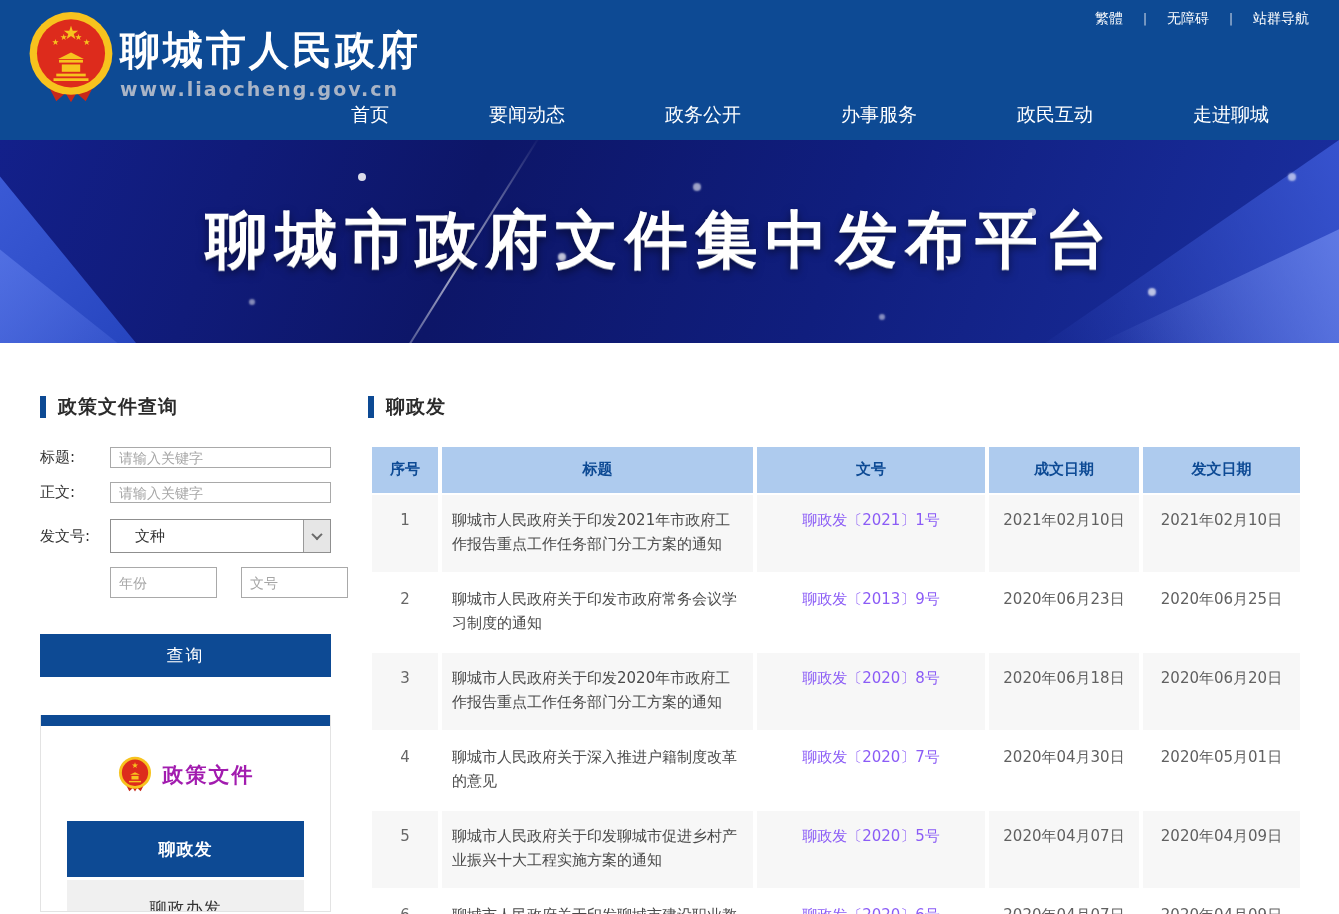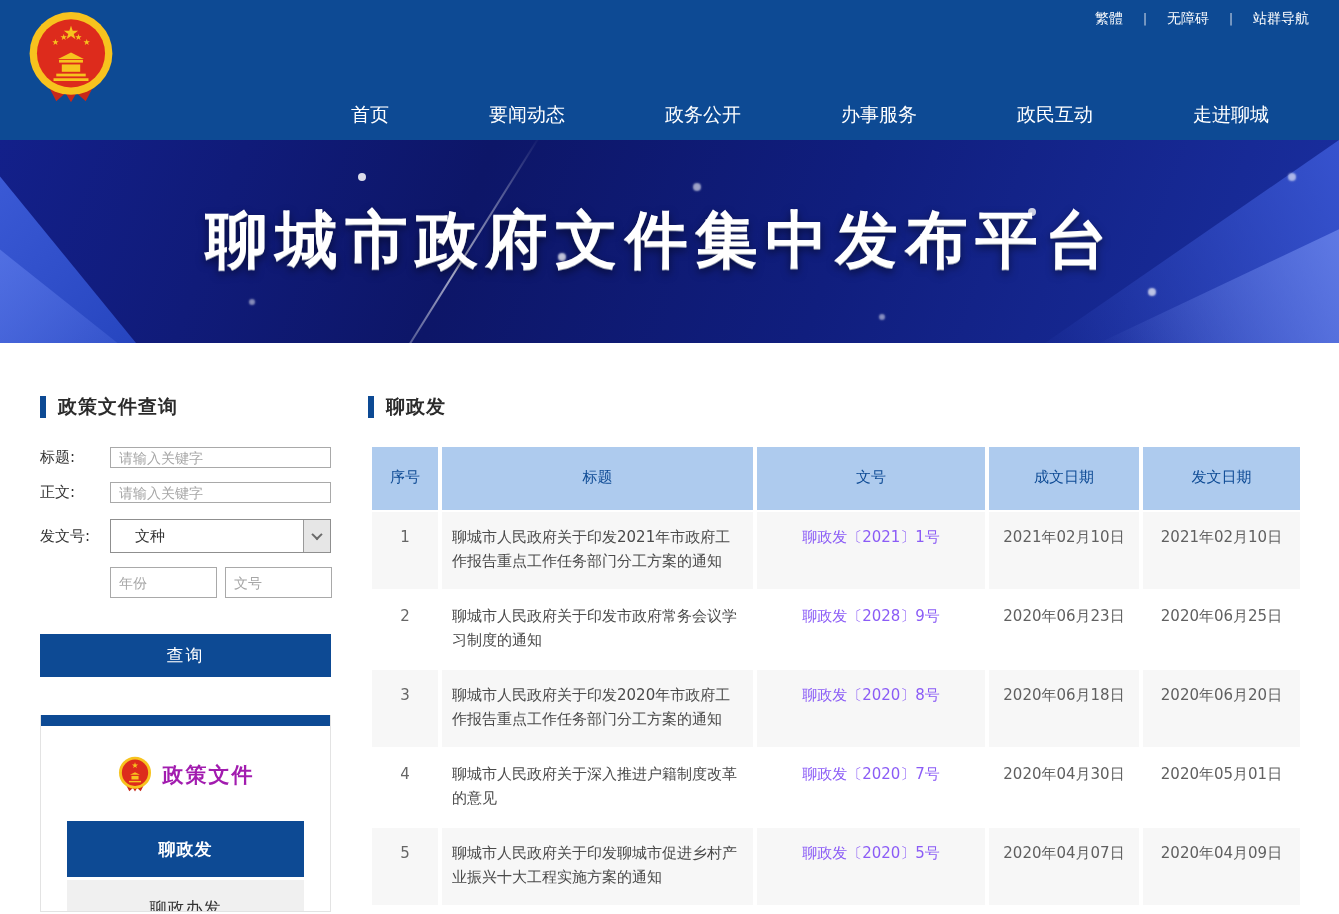--- a/index.html
+++ b/index.html
@@ -61,42 +61,42 @@
   .form-row input { flex:1; height:21px; border:1px solid #a9a9a9; padding:0 8px;
     font-size:14px; color:#333; outline:none; min-width:0; }
   .form-row input::placeholder { color:#a6a6a6; }
   .select-box { position:relative; flex:1; height:34px; border:1px solid #8f8f8f; background:#ffffff;
     display:flex; align-items:center; cursor:pointer; }
   .select-value { padding-left:24px; font-size:15px; color:#333333; }
   .select-arrow { position:absolute; right:0; top:0; width:27px; height:100%;
     background:#e6e6e6; border-left:1px solid #9a9a9a; display:flex; align-items:center; justify-content:center; }
   .chevron { width:8px; height:8px; border-right:2px solid #6a6a6a; border-bottom:2px solid #6a6a6a;
     transform:rotate(45deg) translate(-1px,-1px); }
-  .double-row { display:flex; gap:8px; margin-left:70px; margin-top:0; }
+  .double-row { display:flex; gap:24px; margin-left:70px; margin-top:0; }
   .double-row input { width:107px; height:31px; border:1px solid #a9a9a9; padding:0 8px; font-size:14px; outline:none; }
   .double-row input::placeholder { color:#a6a6a6; }
   .search-btn { width:100%; height:43px; margin-top:36px; background:#0d4a94; color:#ffffff;
     font-size:17px; border:none; cursor:pointer; letter-spacing:2px; font-family:inherit; }
 
   
   .policy-box { margin-top:38px; border:1px solid #e3e3e3; border-top:none; height:197px; overflow:hidden; background:#fff; }
   .policy-box-topbar { height:11px; background:#0d4a94; margin:0 -1px; }
   .policy-box-head { display:flex; align-items:center; justify-content:center; gap:10px; padding:30px 0 28px; }
   .policy-box-head .emblem-small { width:36px; height:37px; }
   .policy-box-title { font-size:21px; font-weight:bold; color:#a21caf; letter-spacing:2px; }
   .policy-menu { padding:0 26px; }
   .policy-menu-item { height:56px; margin-bottom:3px; display:flex; align-items:center; justify-content:center;
     font-size:17px; letter-spacing:1px; cursor:pointer; background:#f0f0f0; color:#333333; }
   .policy-menu-item.active { background:#0d4a94; color:#ffffff; font-weight:bold; }
 
   
   .doc-table { width:928px; margin-left:4px; }
   .trow { display:grid; grid-template-columns:66px 311px 228px 150px 157px; column-gap:4px; margin-bottom:2px; }
-  .thead .cell { background:#aecbee; color:#0d4a94; font-size:15px; font-weight:normal;
-    display:flex; align-items:center; justify-content:center; height:63px; }
+  .thead .cell { background:#aecbee; color:#0d4a94; font-size:15px; font-weight:bold;
+    display:flex; align-items:center; justify-content:center; height:46px; }
   .trow .cell { padding-top:13px; padding-bottom:16px; font-size:15px; line-height:24px; }
   .trow.odd .cell { background:#f7f7f7; }
   .trow.even .cell { background:#ffffff; }
   .cell.c-idx { text-align:center; color:#666666; }
   .cell.c-title { padding-left:10px; padding-right:12px; }
   .cell.c-title a { color:#4a4a4a; text-decoration:none; cursor:pointer; }
   .cell.c-num { text-align:center; color:#8b5cf6; }
   .cell.c-date { text-align:center; color:#606060; white-space:nowrap; }
 </style>
 </head>
@@ -113,20 +113,24 @@
       <text x="42" y="32" font-size="9" text-anchor="middle" fill="#f7c31e">★</text>
       <text x="58" y="32" font-size="9" text-anchor="middle" fill="#f7c31e">★</text>
       <text x="67" y="38" font-size="9" text-anchor="middle" fill="#f7c31e">★</text>
       <path d="M36 53 L50 46 L64 53 Z" fill="#f7c31e"></path>
       <rect x="37" y="54" width="26" height="3" fill="#f7c31e"></rect>
       <rect x="40" y="59" width="20" height="8" fill="#f7c31e"></rect>
       <rect x="34" y="69" width="32" height="3" fill="#f7c31e"></rect>
       <rect x="31" y="74" width="38" height="3" fill="#f7c31e"></rect>
     </svg>
   </span>
+  <div class="site-ident">
+    <div class="site-name">聊城市人民政府</div>
+    <div class="site-url">www.liaocheng.gov.cn</div>
+  </div>
   <div class="topbar" id="topbar-links">
       <a>繁體</a>
       <span class="sep">|</span>
       <a>无障碍</a>
       <span class="sep">|</span>
       <a>站群导航</a>
     </div>
   <nav class="main-nav" id="main-nav">
       <a class="nav-item">首页</a>
       <a class="nav-item">要闻动态</a>
@@ -223,21 +227,21 @@
           <div class="trow odd">
             <div class="cell c-idx">1</div>
             <div class="cell c-title"><a>聊城市人民政府关于印发2021年市政府工作报告重点工作任务部门分工方案的通知</a></div>
             <div class="cell c-num">聊政发〔2021〕1号</div>
             <div class="cell c-date">2021年02月10日</div>
             <div class="cell c-date">2021年02月10日</div>
           </div>
           <div class="trow even">
             <div class="cell c-idx">2</div>
             <div class="cell c-title"><a>聊城市人民政府关于印发市政府常务会议学习制度的通知</a></div>
-            <div class="cell c-num">聊政发〔2028〕9号</div>
+            <div class="cell c-num">聊政发〔2013〕9号</div>
             <div class="cell c-date">2020年06月23日</div>
             <div class="cell c-date">2020年06月25日</div>
           </div>
           <div class="trow odd">
             <div class="cell c-idx">3</div>
             <div class="cell c-title"><a>聊城市人民政府关于印发2020年市政府工作报告重点工作任务部门分工方案的通知</a></div>
             <div class="cell c-num">聊政发〔2020〕8号</div>
             <div class="cell c-date">2020年06月18日</div>
             <div class="cell c-date">2020年06月20日</div>
           </div>

